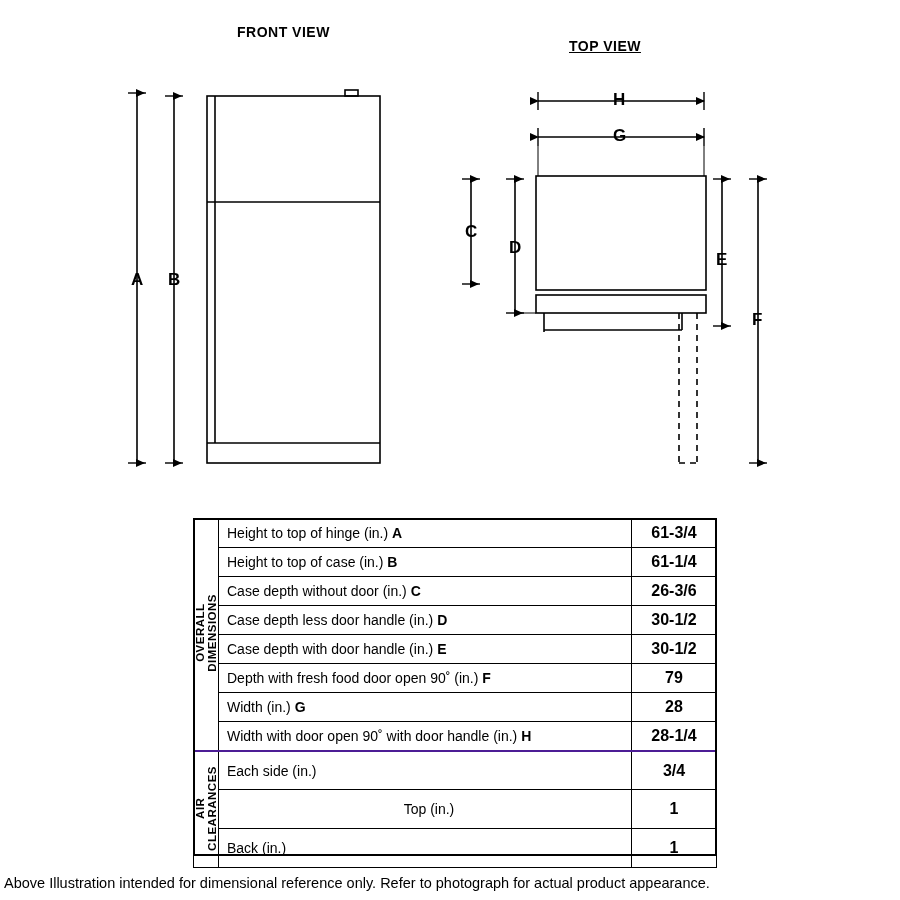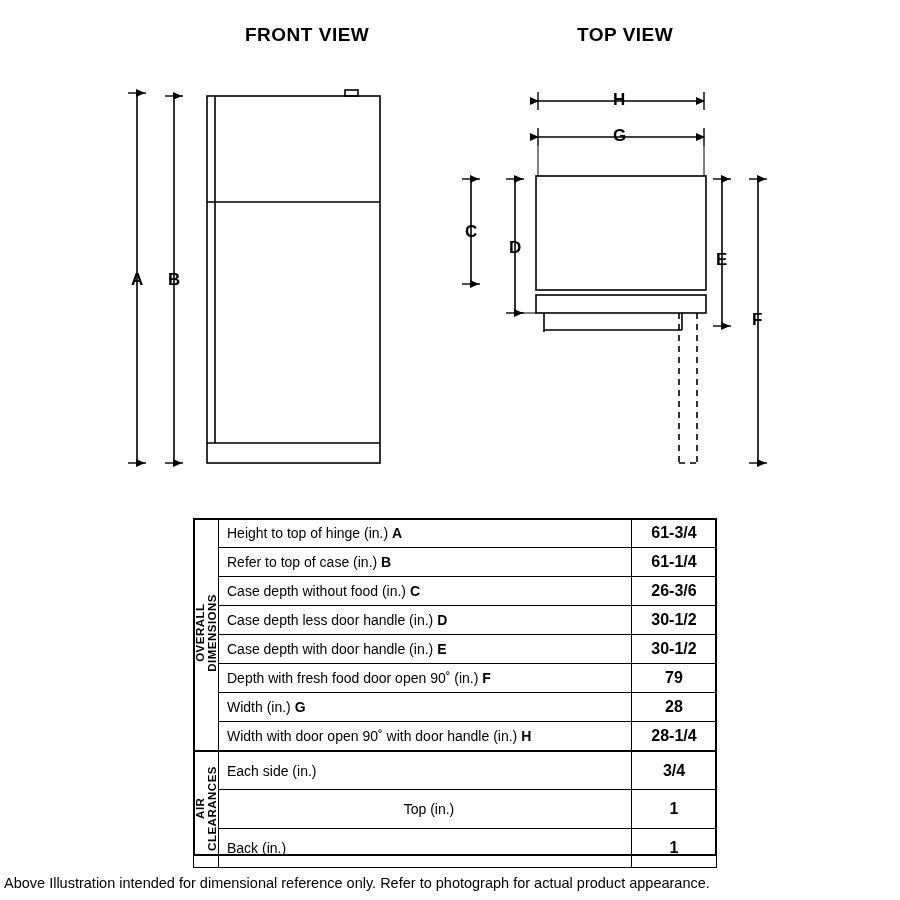--- a/index.html
+++ b/index.html
@@ -15,28 +15,27 @@
     position: relative;
     overflow: hidden;
   }
   .stage {
     position: absolute;
     left: 0; top: 0;
     width: 900px; height: 900px;
   }
   .view-title {
     position: absolute;
-    font-size: 19px;
+    font-size: 14px;
     font-weight: bold;
     letter-spacing: 0.5px;
     white-space: nowrap;
-    margin-left: 8px;
   }
   #front-view-title { left: 237px; top: 24px; }
-  #top-view-title { left: 569px; top: 24px; }
+  #top-view-title { left: 569px; top: 38px; text-decoration: underline; }
 
   svg.diagram {
     position: absolute;
     left: 0; top: 0;
   }
 
   
   .spec-table {
     position: absolute;
     left: 193px;
@@ -72,21 +71,21 @@
     font-size: 14px;
     white-space: nowrap;
   }
   .spec-table .label-cell b { font-weight: bold; }
   .spec-table .value-cell {
     width: 84px;
     text-align: center;
     font-weight: bold;
     font-size: 16px;
   }
-  .thick-top td { border-top: 2px solid #000000; }
+  .thick-top td { border-top: 2px solid #4c1d95; }
   .tbl-outer {
     position: absolute;
     left: 193px;
     top: 518px;
     width: 524px;
     height: 338px;
     border: 2px solid #000;
     box-sizing: border-box;
     pointer-events: none;
   }
@@ -204,28 +203,28 @@
 DIMENSIONS</span>
         </td>
         <td class="label-cell">
           <span>Height to top of hinge (in.)</span>
           <b>A</b>
         </td>
         <td class="value-cell">61-3/4</td>
       </tr>
       <tr>
         <td class="label-cell">
-          <span>Refer to top of case (in.)</span>
+          <span>Height to top of case (in.)</span>
           <b>B</b>
         </td>
         <td class="value-cell">61-1/4</td>
       </tr>
       <tr>
         <td class="label-cell">
-          <span>Case depth without food (in.)</span>
+          <span>Case depth without door (in.)</span>
           <b>C</b>
         </td>
         <td class="value-cell">26-3/6</td>
       </tr>
       <tr>
         <td class="label-cell">
           <span>Case depth less door handle (in.)</span>
           <b>D</b>
         </td>
         <td class="value-cell">30-1/2</td>

